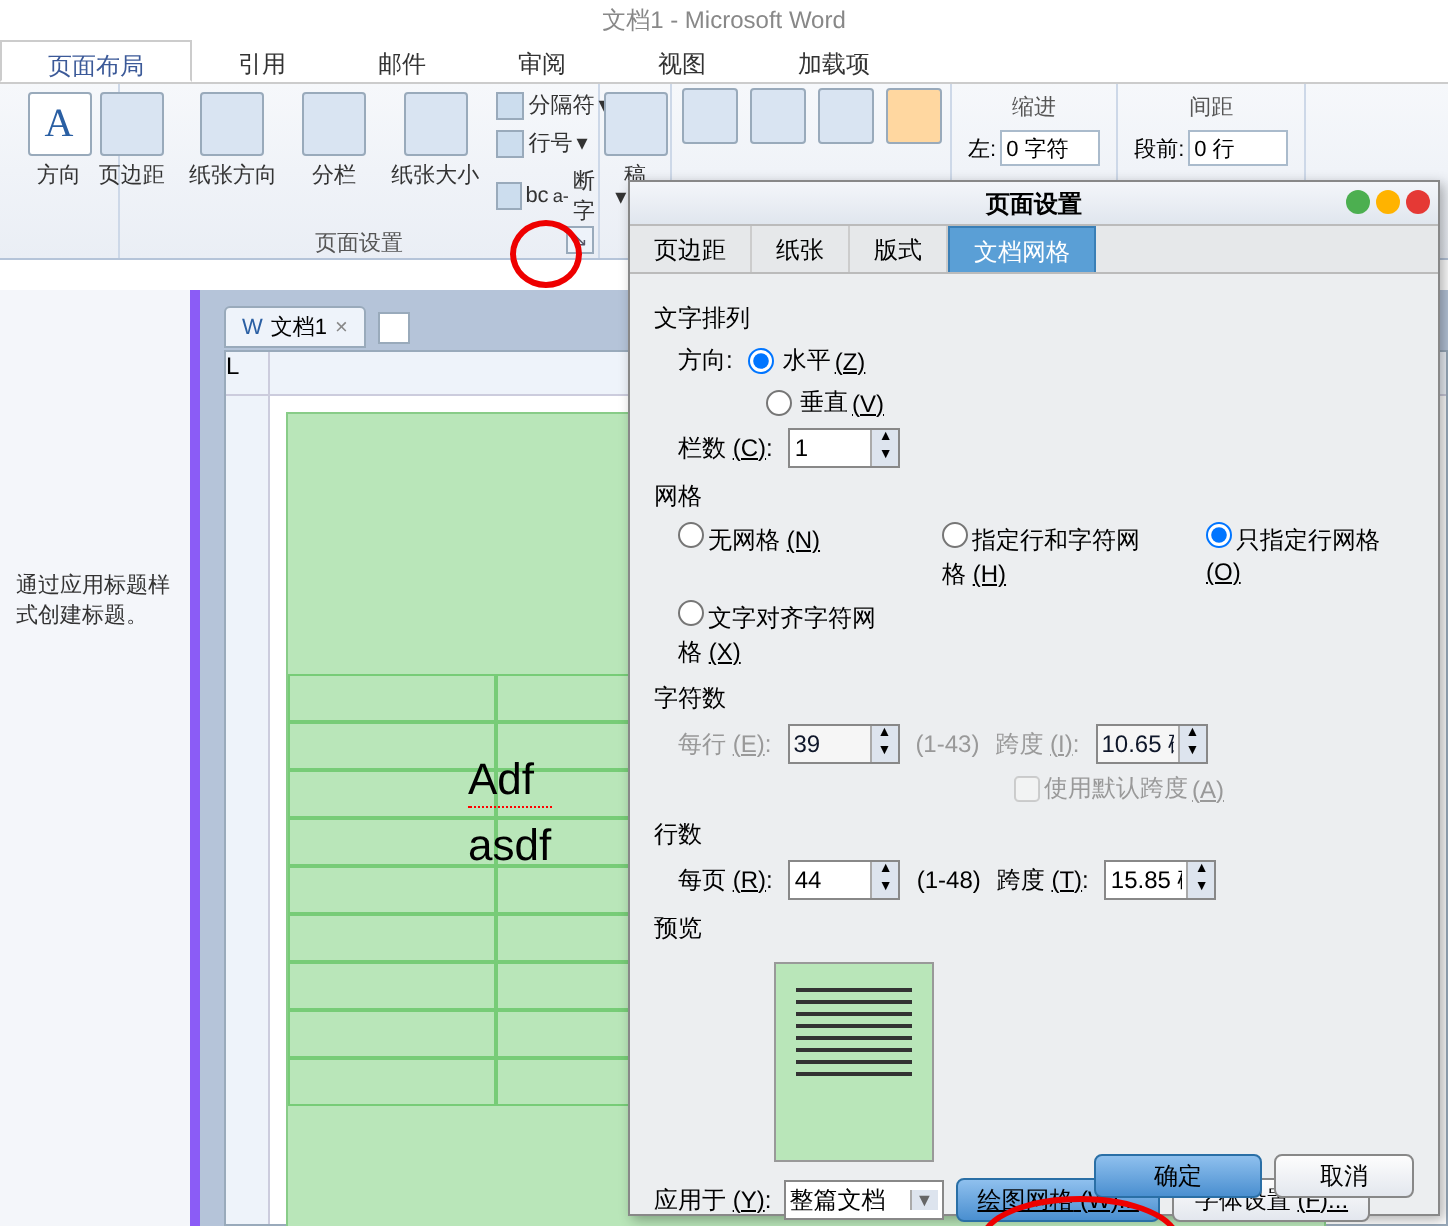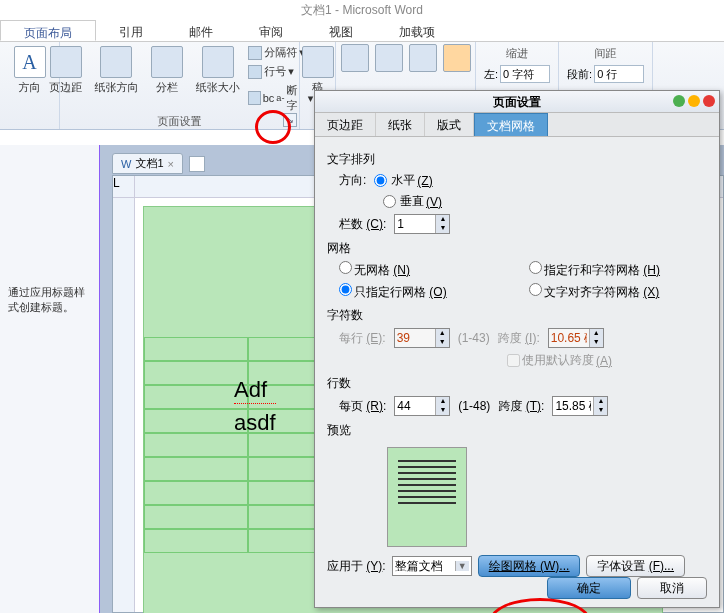--- a/index.html
+++ b/index.html
@@ -28,21 +28,21 @@
 .indent-group { padding: 4px 8px; }
 .indent-label { font-size: 11px; color: #555; }
 .indent-field { display: flex; align-items: center; gap: 2px; font-size: 11px; margin-top: 4px; }
 .indent-field input { width: 50px; height: 18px; border: 1px solid #abc; font-size: 11px; padding: 0 2px; }
 
 
 .red-circle { position: absolute; border: 3px solid #e00; border-radius: 50%; pointer-events: none; z-index: 999; }
 
 
 .doc-area { position: absolute; top: 145px; left: 0; right: 0; bottom: 0; background: #b5c4d9; }
-.sidebar { position: absolute; left: 0; top: 0; width: 100px; height: 100%; background: #f4f6fa; border-right: 1px solid #8b5cf6; padding: 140px 8px 0 8px; font-size: 11px; color: #333; }
+.sidebar { position: absolute; left: 0; top: 0; width: 100px; height: 100%; background: #f4f6fa; border-right: 5px solid #8b5cf6; padding: 140px 8px 0 8px; font-size: 11px; color: #333; }
 .doc-tabs { position: absolute; left: 112px; top: 8px; display: flex; align-items: center; }
 .doc-tab { background: #eef3fa; border: 1px solid #9ab; border-radius: 3px 3px 0 0; padding: 2px 8px; display: flex; align-items: center; gap: 4px; font-size: 11px; }
 .doc-tab-close { color: #888; cursor: pointer; }
 .page-icon { width: 16px; height: 16px; background: #fff; border: 1px solid #9ab; margin-left: 6px; }
 .ruler-area { position: absolute; left: 112px; top: 30px; right: 0; bottom: 0; background: #fff; border: 1px solid #9ab; }
 .ruler-corner { position: absolute; left: 0; top: 0; width: 22px; height: 22px; background: #eef3fa; border-right: 1px solid #ccd; border-bottom: 1px solid #ccd; }
 .ruler-h { position: absolute; left: 22px; top: 0; right: 0; height: 22px; background: #eef3fa; border-bottom: 1px solid #ccd; }
 .ruler-v { position: absolute; left: 0; top: 22px; width: 22px; bottom: 0; background: #eef3fa; border-right: 1px solid #ccd; }
 .page-canvas { position: absolute; left: 30px; top: 30px; width: 520px; height: 600px; background: #b9e6b9; border: 1px solid #8c8; }
 .grid-cell { border: 1px solid #7c7; }
@@ -57,28 +57,28 @@
 .dialog-dots { position: absolute; right: 4px; top: 4px; display: flex; gap: 3px; }
 .dot { width: 12px; height: 12px; border-radius: 50%; }
 .dot.g { background: #4caf50; } .dot.y { background: #ffb300; } .dot.r { background: #e53935; }
 .dialog-tabs { display: flex; background: #e6e8ea; border-bottom: 1px solid #bbb; height: 24px; }
 .dtab { padding: 4px 12px; font-size: 12px; border-right: 1px solid #ccc; cursor: pointer; }
 .dtab.active { background: #5a9fd6; color: #fff; border: 1px solid #3a7fb6; border-bottom: none; }
 .dialog-body { padding: 8px 12px; font-size: 12px; color: #000; }
 .section-title { font-size: 12px; margin: 6px 0 4px 0; }
 .row { display: flex; align-items: center; gap: 8px; margin: 4px 0 4px 12px; }
 .row label { display: flex; align-items: center; gap: 2px; }
-.col2 { display: grid; grid-template-columns: 1fr 1fr; gap: 4px 12px; margin-left: 12px; }
+.col2 { display: grid; grid-template-columns: 1fr 1fr 1fr; gap: 4px 28px; margin-left: 12px; }
 input[type=radio] { margin: 0 2px 0 0; }
 .u { text-decoration: underline; }
 .spinner { display: inline-flex; align-items: center; border: 1px solid #888; background: #fff; height: 20px; }
 .spinner input { width: 40px; border: none; padding: 0 2px; font-size: 12px; height: 18px; }
 .spinner .sp-btns { width: 14px; display: flex; flex-direction: column; }
 .spinner .sp-btn { height: 9px; background: #dde4ee; border-left: 1px solid #aaa; font-size: 7px; text-align: center; line-height: 8px; cursor: pointer; }
-.spinner.disabled input { color: #c2410c; background: #f6f6f6; }
+.spinner.disabled input { color: #0f172a; background: #f6f6f6; }
 .muted { color: #999; }
 .preview-box { width: 80px; height: 100px; margin: 8px 0 8px 60px; background: #b9e6b9; border: 1px solid #999; padding: 12px 10px; display: flex; flex-direction: column; gap: 4px; }
 .preview-line { height: 2px; background: #333; }
 .bottom-row { display: flex; align-items: center; gap: 6px; margin-top: 4px; }
 .select-box { display: inline-flex; align-items: center; border: 1px solid #888; background: #fff; height: 20px; padding: 0 2px; }
 .select-box span:first-child { min-width: 60px; }
 .sel-arrow { width: 14px; text-align: center; color: #666; background: #dde4ee; border-left: 1px solid #aaa; font-size: 9px; }
 .btn { height: 22px; padding: 0 10px; border: 1px solid #888; background: linear-gradient(#fdfdfd,#e3e7ee); border-radius: 4px; cursor: pointer; font-size: 12px; }
 .btn.primary { background: linear-gradient(#8fc0ee,#4a8fd0); color: #000; border-color: #2a6fa6; min-width: 84px; }
 .btn.highlight { background: linear-gradient(#8fc0ee,#4a8fd0); border-color: #2a6fa6; text-decoration: underline; }

